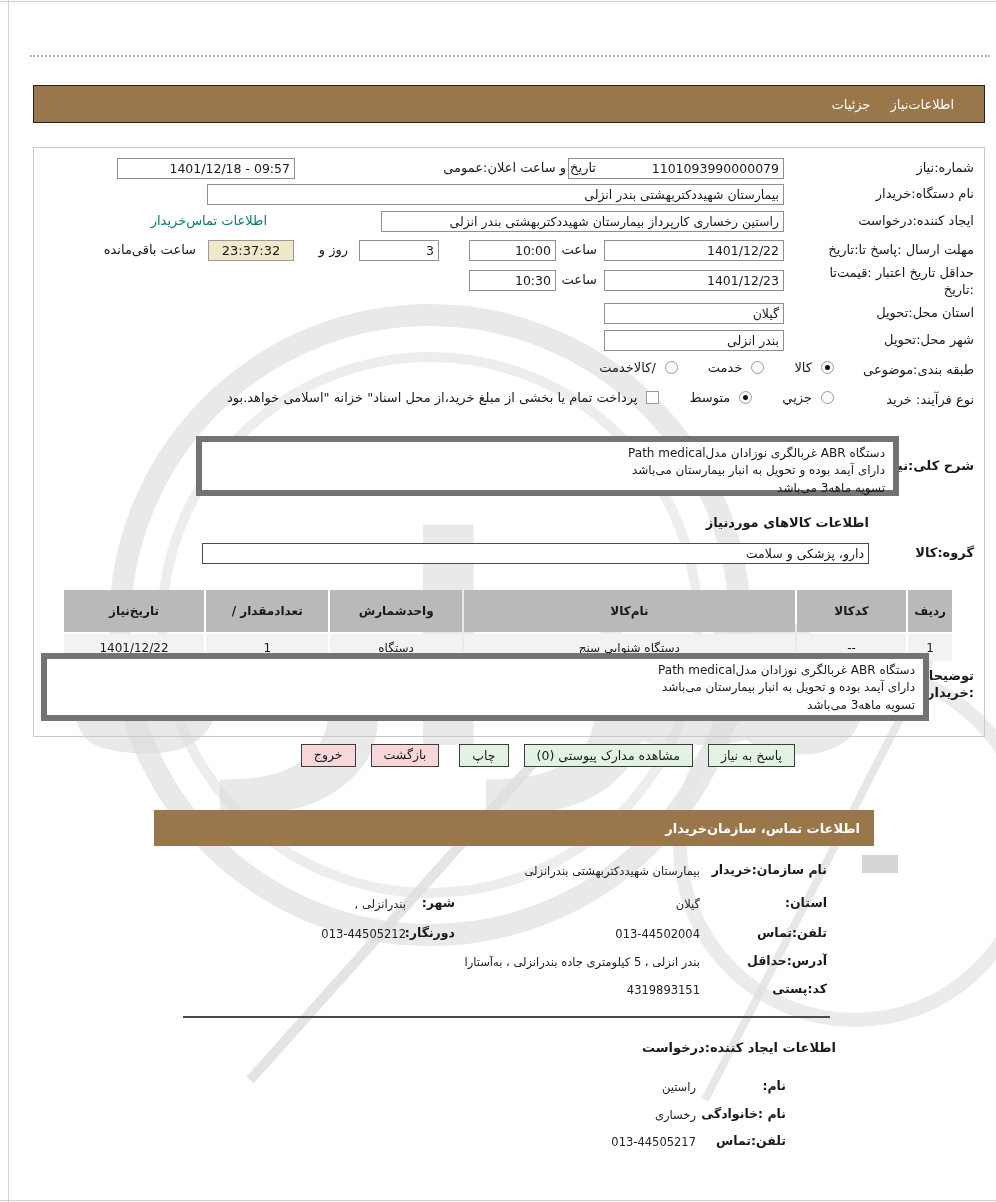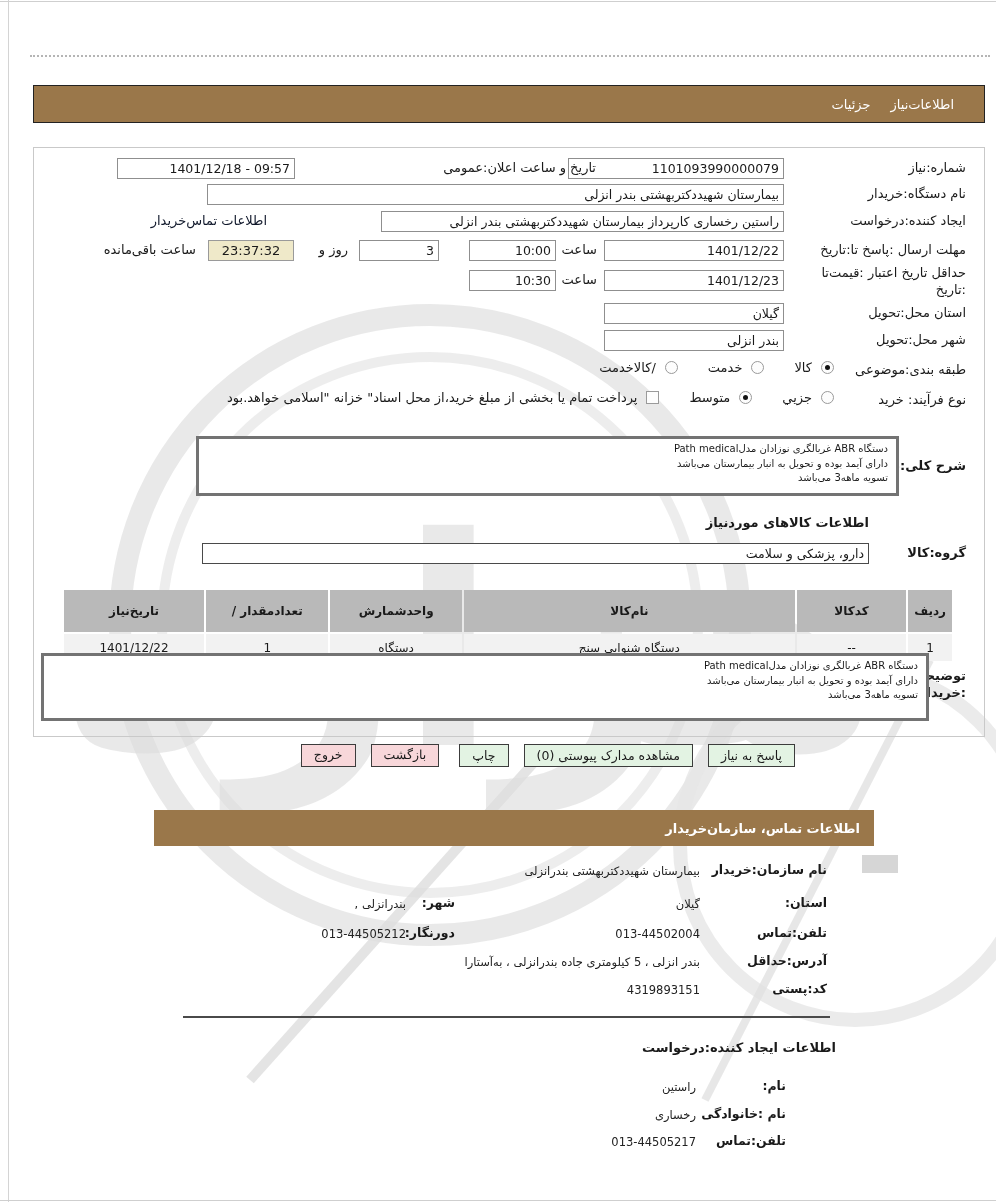--- a/index.html
+++ b/index.html
@@ -15,29 +15,29 @@
 
   
   .tabbar { position:absolute; left:33px; top:85px; width:952px; height:38px;
             background:#9a774a; border:1px solid #222; z-index:2;
             display:flex; align-items:center; padding-right:30px; gap:20px; color:#fff; font-size:13px; }
   .tabbar .tab { cursor:default; }
 
   
   .main-box { position:absolute; left:33px; top:147px; width:952px; height:590px;
               border:1px solid #c9c9c9; z-index:1; }
-  .fl  { position:absolute; right:18px; white-space:nowrap; z-index:2; }
+  .fl  { position:absolute; right:10px; white-space:nowrap; z-index:2; }
   .abs { position:absolute; z-index:2; }
   .ibox { position:absolute; z-index:2; background:#fff; border:1px solid #8f8f8f; height:21px;
           line-height:19px; padding:0 4px; font-size:12.5px; text-align:right; white-space:nowrap; overflow:hidden; }
   .countdown { position:absolute; z-index:2; background:#efe9c9; border:1px solid #9a9a9a; height:21px;
                line-height:19px; text-align:center; font-size:13px; }
-  .link { color:#0f172a; cursor:pointer; }
-  .tarea { position:absolute; z-index:2; background:#fff; border:3px solid #737373;
-           padding:3px 8px; font-size:10px; line-height:1.45; white-space:pre-line; text-align:right; }
+  .link { color:#0f766e; cursor:pointer; }
+  .tarea { position:absolute; z-index:2; background:#fff; border:6px solid #737373;
+           padding:3px 8px; font-size:12px; line-height:1.45; white-space:pre-line; text-align:right; }
   .bold { font-weight:bold; }
 
   .radio { display:inline-block; width:13px; height:13px; border:1px solid #9a9a9a; border-radius:50%;
            background:#fdfdfd; position:relative; vertical-align:-2px; }
   .radio.checked::after { content:""; position:absolute; left:3px; top:3px; width:5px; height:5px;
            border-radius:50%; background:#111; }
   .checkbox { display:inline-block; width:13px; height:13px; border:1px solid #9a9a9a; background:#fdfdfd;
            vertical-align:-2px; }
   .optrow { position:absolute; z-index:2; display:flex; align-items:center; gap:9px; white-space:nowrap; }
   .optgap { width:12px; }

